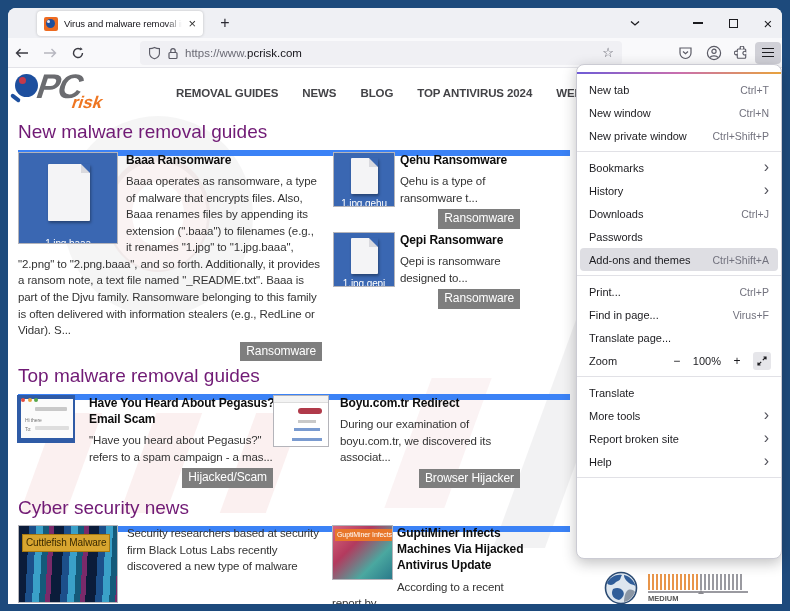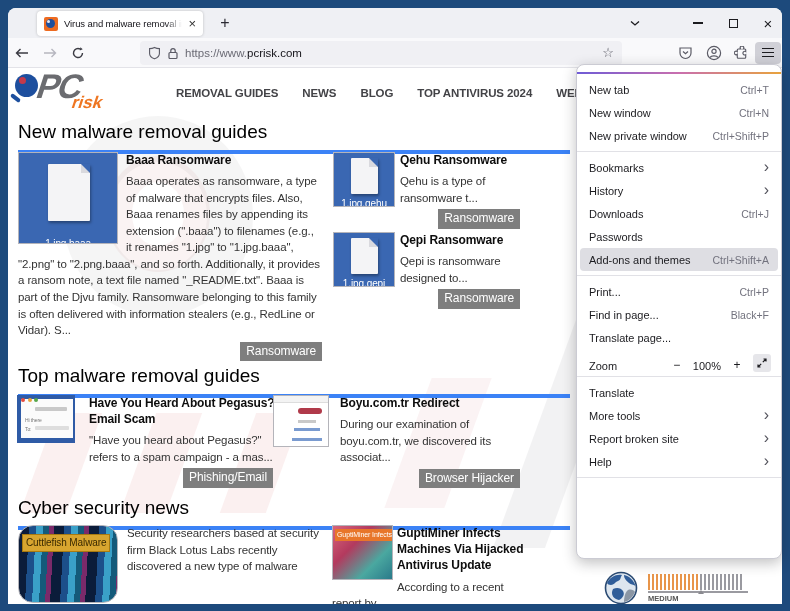--- a/index.html
+++ b/index.html
@@ -40,21 +40,21 @@
   .wm-sl.pink { background:rgba(205,90,100,.07); }
   
   .logo { position:absolute; left:2px; top:2px; width:120px; height:40px; }
   .logo .ball { position:absolute; left:5px; top:4px; width:23px; height:23px; border-radius:50%; background:#1d4f9e; }
   .logo .ball::after { content:''; position:absolute; left:4px; top:3px; width:7px; height:7px; border-radius:50%; background:#c43a4b; }
   .logo .tail { position:absolute; left:0px; top:26px; width:11px; height:4px; background:#1d4f9e; transform:rotate(38deg); border-radius:2px; }
   .logo .pc { position:absolute; left:28px; top:-3px; font-size:34px; font-weight:bold; color:#6b6c70; letter-spacing:-2px; transform:skewX(-18deg); }
   .logo .risk { position:absolute; left:62px; top:23px; font-size:17px; font-weight:bold; color:#ee7622; transform:skewX(-18deg); }
   .nav { position:absolute; left:132px; top:19px; display:flex; gap:24px; font-size:11.5px; font-weight:bold; color:#434347; letter-spacing:-0.1px;margin-left:36px; }
   
-  .sec-h { position:absolute; left:10px; width:552px; font-size:19px; font-weight:400; color:#000000; border-bottom:4px solid #3b82f6; padding-bottom:7px; }
+  .sec-h { position:absolute; left:10px; width:552px; font-size:19px; font-weight:400; color:#701a75; border-bottom:6px solid #3b82f6; padding-bottom:7px; }
   .art { position:absolute; font-size:11.5px; line-height:1.44; color:#333; letter-spacing:-0.1px; }
   .art h3 { font-size:12px; color:#0d0d0d; margin-bottom:5px; line-height:1.35; letter-spacing:-0.1px; }
   .thumb { float:left; border:1px solid #b4b4ba; overflow:hidden; position:relative; }
   .tagrow { text-align:right; margin-top:3px; }
   .tag { display:inline-block; background:#7e7e7e; color:#fff; font-size:12px; padding:1px 6px;margin-left:21px; }
   
   .bluethumb { background:#3a67b2; }
   .doc { position:absolute; background:#f4f4f6; border-radius:1px; box-shadow:1px 2px 3px rgba(0,0,0,.35); }
   .doc::after { content:''; position:absolute; top:0; right:0; border-style:solid; border-width:0 9px 9px 0; border-color:#3a67b2 #3a67b2 #d9d9de #d9d9de; }
   .thumb-label { position:absolute; width:100%; text-align:center; color:#fff; font-size:13px;margin-top:10px; }
@@ -80,21 +80,21 @@
   
   .menu { position:absolute; left:568px; top:56px; width:206px; height:495px; background:#fff; border:1px solid #cbcbd3; border-radius:8px; box-shadow:0 4px 14px rgba(28,27,34,.28); padding:5px 0; z-index:50; font-size:11px; color:#1b1b1f; }
   .mrow { height:23px; display:flex; align-items:center; padding:0 12px; justify-content:space-between; }
   .mrow .sc { color:#72727e; font-size:10.5px; }
   .mrow .chev { color:#55555e; font-size:16px; font-weight:400; line-height:1; margin-top:-2px; }
   .mrow.hl { background:#dedee3; border-radius:4px; margin:0 3px; padding:0 9px; }
   .msep { height:1px; background:#e1e1e6; margin:4px 0; }
   .msync { height:26px; display:flex; align-items:center; justify-content:space-between; padding:0 10px 0 12px; font-weight:bold; }
   .signin { background:#e6e6ea; border-radius:4px; font-size:10px; font-weight:bold; padding:4px 9px; color:#15141a; }
   .fxsep { height:2px; margin:2px 0 4px; background:linear-gradient(90deg,#6f5bd6,#c96fae,#e8a33d); }
-  .zrow { height:23px; display:flex; align-items:flex-end; padding:0 10px 0 12px; }
+  .zrow { height:23px; display:flex; align-items:center; padding:0 10px 0 12px; }
   .zrow .zl { flex:1; }
   .zrow .zbtn { width:16px; text-align:center; color:#1b1b1f; font-size:12px; }
   .zrow .zval { margin:0 8px; font-size:11px; }
   .zrow .zfs { width:18px; height:18px; background:#e6e6ea; border-radius:3px; margin-left:8px; display:flex; align-items:center; justify-content:center; }
   
   .globe { position:absolute; left:596px; top:503px; width:34px; height:34px; }
   .meter { position:absolute; left:640px; top:506px; width:100px; }
   .meter .bars { display:flex; gap:2px; height:16px; align-items:flex-end; }
   .meter .bars i { width:2px; height:16px; background:#9a9aa0; }
   .meter .bars i.o { background:#e8954a; }
@@ -257,38 +257,38 @@
             <i style="background:#e8a33d"></i>
             <i style="background:#57a64a"></i>
           </span>
         <span class="mbar" style="left:18px;top:12px;width:32px;"></span>
         <span class="mtxt" style="left:8px;top:22px;">Hi there</span>
         <span class="mtxt" style="left:8px;top:31px;">To:</span>
         <span class="mbar" style="left:18px;top:31px;width:34px;background:#dedede;"></span>
       </span>
       <h3 style="margin-right:-28px;">Have You Heard About Pegasus? Email Scam</h3>
       <span>"Have you heard about Pegasus?" refers to a spam campaign - a mas...</span>
-      <div class="tagrow"><span class="tag">Phishing/Email</span></div>
+      <div class="tagrow"><span class="tag">Hijacked/Scam</span></div>
     </div>
     <div class="art" style="left:265px; top:327px; width:247px;">
       <span class="thumb boyuthumb" style="width:56px;height:52px;margin:0 11px 22px 0;">
         <span class="btop"></span>
         <span class="bpill" style="left:24px;top:12px;width:24px;height:6px;"></span>
         <span class="bln" style="left:24px;top:24px;width:18px;"></span>
         <span class="bln blue" style="left:20px;top:32px;width:26px;"></span>
         <span class="bln blue" style="left:18px;top:42px;width:30px;"></span>
       </span>
       <h3>Boyu.com.tr Redirect</h3>
       <span>During our examination of boyu.com.tr, we discovered its associat...</span>
       <div class="tagrow"><span class="tag">Browser Hijacker</span></div>
     </div>
 
     <div class="sec-h" style="top:429px;">Cyber security news</div>
     <div class="art" style="left:10px; top:457px; width:312px;">
-      <span class="thumb cutthumb" style="width:100px;height:78px;margin:0 9px 3px 0;border-radius:15px;">
+      <span class="thumb cutthumb" style="width:100px;height:78px;margin:0 9px 3px 0;">
         <span class="cutlabel">Cuttlefish Malware</span>
       </span>
       <span>Security researchers based at security firm Black Lotus Labs recently discovered a new type of malware</span>
     </div>
     <div class="art" style="left:324px; top:457px; width:200px;">
       <span class="thumb gupthumb" style="width:61px;height:55px;margin:0 4px 3px 0;">
         <span class="guplabel">GuptiMiner Infects</span>
       </span>
       <h3>GuptiMiner Infects Machines Via Hijacked Antivirus Update</h3>
       <span>According to a recent report by ...</span>
@@ -371,21 +371,21 @@
         <span>Add-ons and themes</span>
         <span class="sc">Ctrl+Shift+A</span>
       </div>
     <div class="msep"></div>
     <div class="mrow">
         <span>Print...</span>
         <span class="sc">Ctrl+P</span>
       </div>
     <div class="mrow">
         <span>Find in page...</span>
-        <span class="sc">Black+F</span>
+        <span class="sc">Virus+F</span>
       </div>
     <div class="mrow">
         <span>Translate page...</span>
       </div>
     <div class="zrow">
       <span class="zl">Zoom</span>
       <span class="zbtn">−</span>
       <span class="zval">100%</span>
       <span class="zbtn">+</span>
       <span class="zfs">

